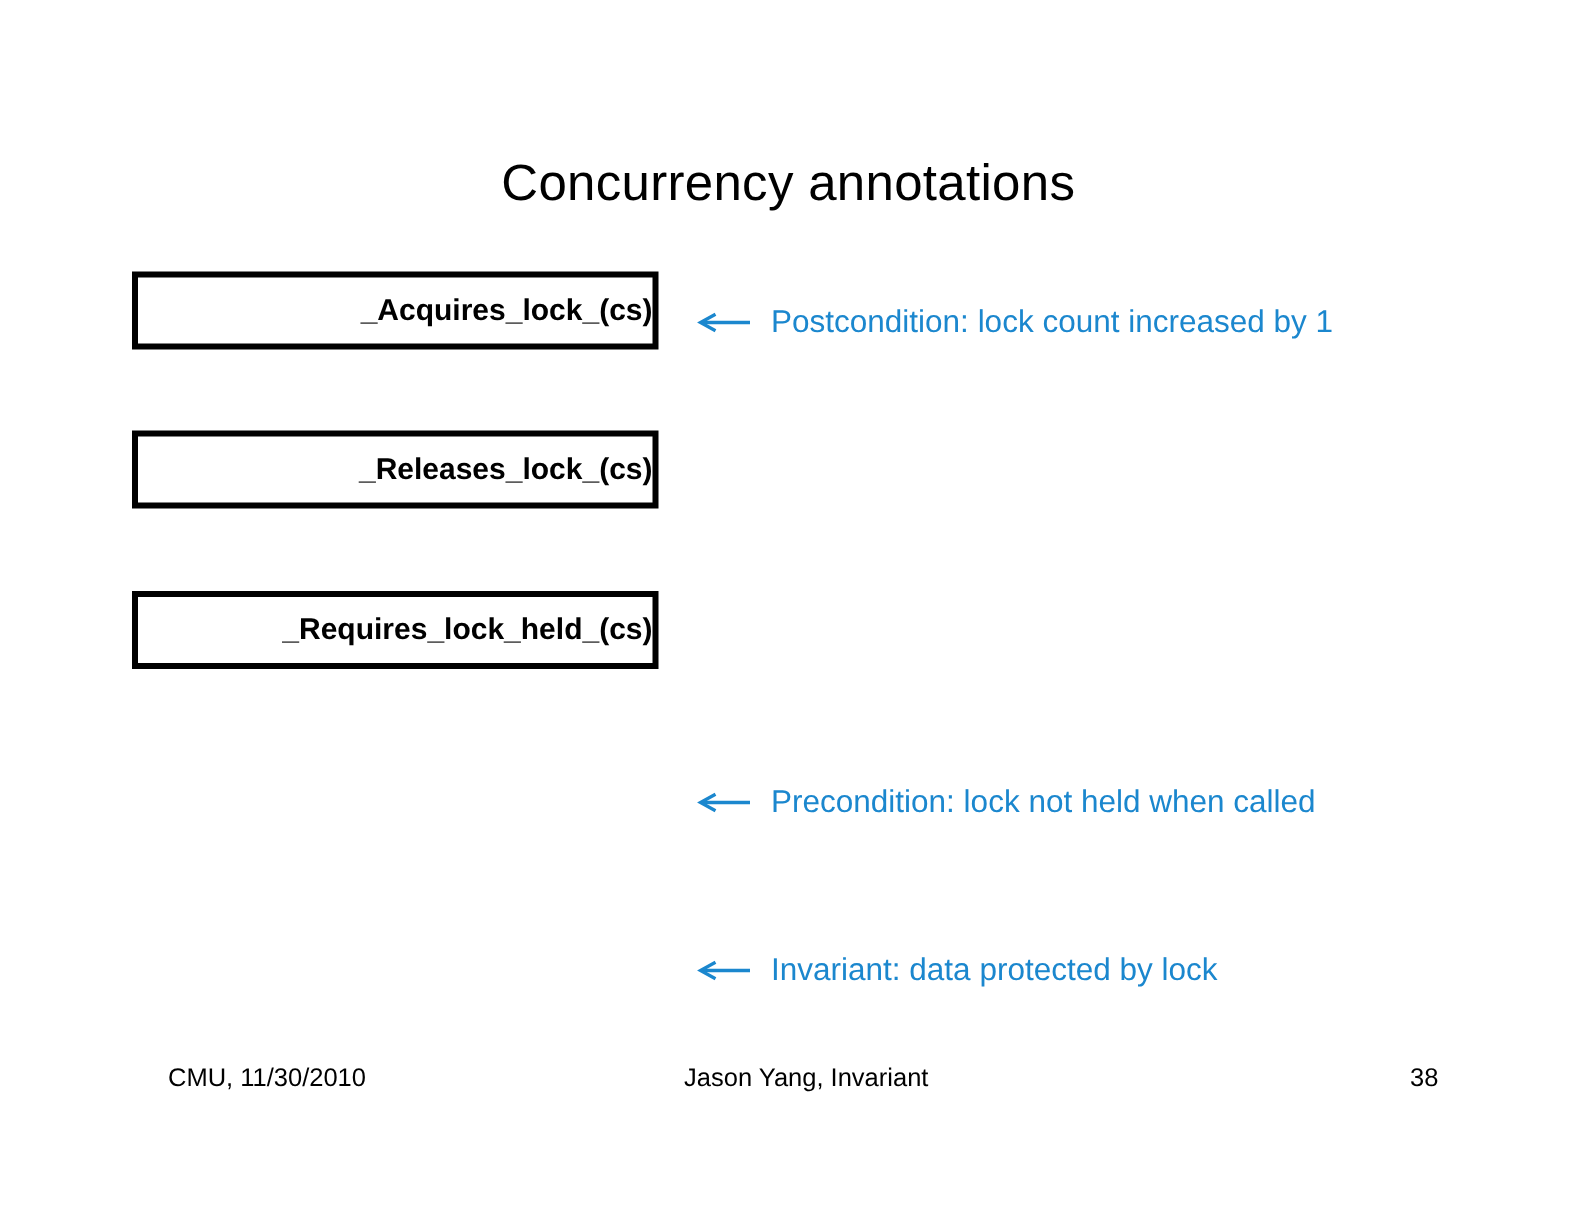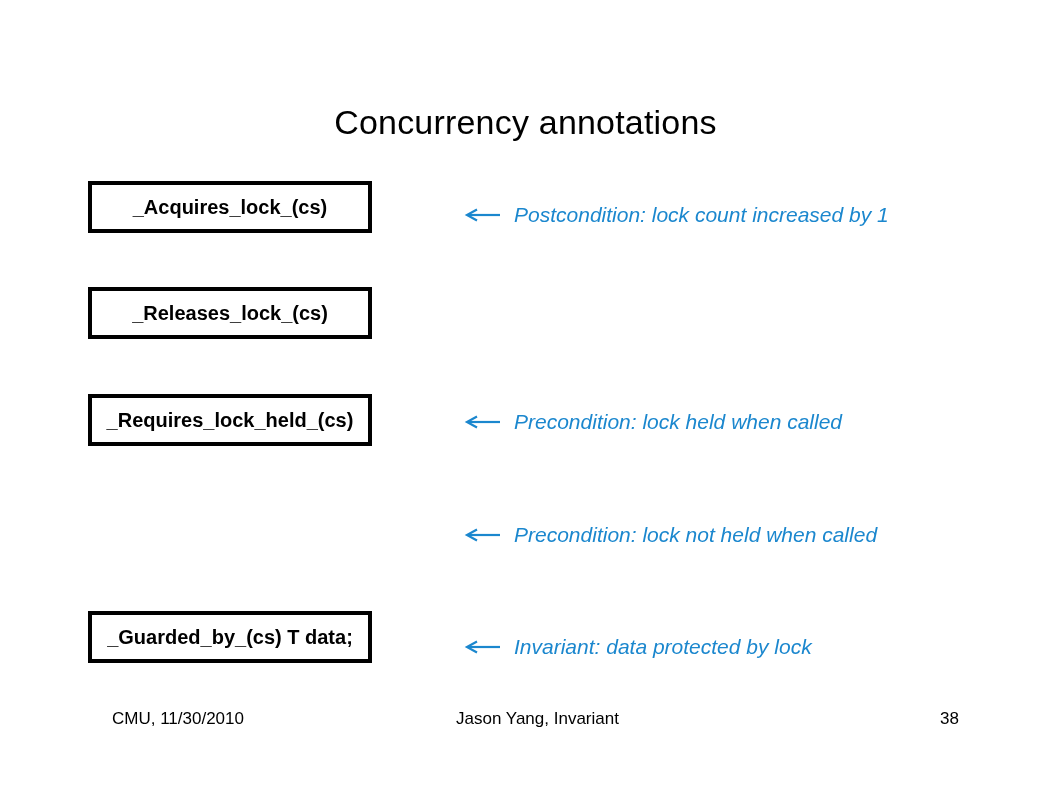--- a/index.html
+++ b/index.html
@@ -27,28 +27,28 @@
     width: 100%;
     text-align: center;
     font-size: 34px;
     font-weight: 400;
     color: var(--title-text, #000000);
     letter-spacing: 0.2px;
   }
   .code-box {
     position: absolute;
     left: 88px;
-    width: 284px;
+    width: 351px;
     height: 52px;
     box-sizing: border-box;
     border: 4px solid var(--box-border, #000000);
     background: #ffffff;
     display: flex;
     align-items: center;
-    justify-content: center;
+    justify-content: flex-end;
   }
   .code-label {
     font-size: 20px;
     font-weight: 700;
     white-space: nowrap;
   }
   .annotation {
     position: absolute;
     left: 463px;
     height: 26px;
@@ -57,21 +57,20 @@
     gap: 13px;
   }
   .arrow {
     flex: 0 0 auto;
     display: block;
   }
   .annotation-text {
     font-size: 21px;
     color: var(--annotation-blue, #1b87ce);
     white-space: nowrap;
-    font-style: italic;
   }
   .footer {
     position: absolute;
     top: 709px;
     left: 12px;
     width: 100%;
     height: 22px;
     font-size: 17px;
   }
   .footer-left {
@@ -110,39 +109,29 @@
     <span class="annotation-text">Postcondition: lock count increased by 1</span>
   </div>
 
   <div class="code-box" style="top:287px">
     <span class="code-label">_Releases_lock_(cs)</span>
   </div>
 
   <div class="code-box" style="top:394px">
     <span class="code-label">_Requires_lock_held_(cs)</span>
   </div>
-  <div class="annotation" style="top:409px">
-    <svg class="arrow" width="38" height="16" viewBox="0 0 38 16">
-      <line x1="37" y1="8" x2="5" y2="8" stroke="#1B87CE" stroke-width="2.2"></line>
-      <polyline points="14,2.5 4,8 14,13.5" fill="none" stroke="#1B87CE" stroke-width="2.2"></polyline>
-    </svg>
-    <span class="annotation-text">Precondition: lock held when called</span>
-  </div>
 
   <div class="annotation" style="top:522px">
     <svg class="arrow" width="38" height="16" viewBox="0 0 38 16">
       <line x1="37" y1="8" x2="5" y2="8" stroke="#1B87CE" stroke-width="2.2"></line>
       <polyline points="14,2.5 4,8 14,13.5" fill="none" stroke="#1B87CE" stroke-width="2.2"></polyline>
     </svg>
     <span class="annotation-text">Precondition: lock not held when called</span>
   </div>
 
-  <div class="code-box" style="top:611px">
-    <span class="code-label">_Guarded_by_(cs) T data;</span>
-  </div>
   <div class="annotation" style="top:634px">
     <svg class="arrow" width="38" height="16" viewBox="0 0 38 16">
       <line x1="37" y1="8" x2="5" y2="8" stroke="#1B87CE" stroke-width="2.2"></line>
       <polyline points="14,2.5 4,8 14,13.5" fill="none" stroke="#1B87CE" stroke-width="2.2"></polyline>
     </svg>
     <span class="annotation-text">Invariant: data protected by lock</span>
   </div>
 
   <div class="footer">
     <span class="footer-left">CMU, 11/30/2010</span>

